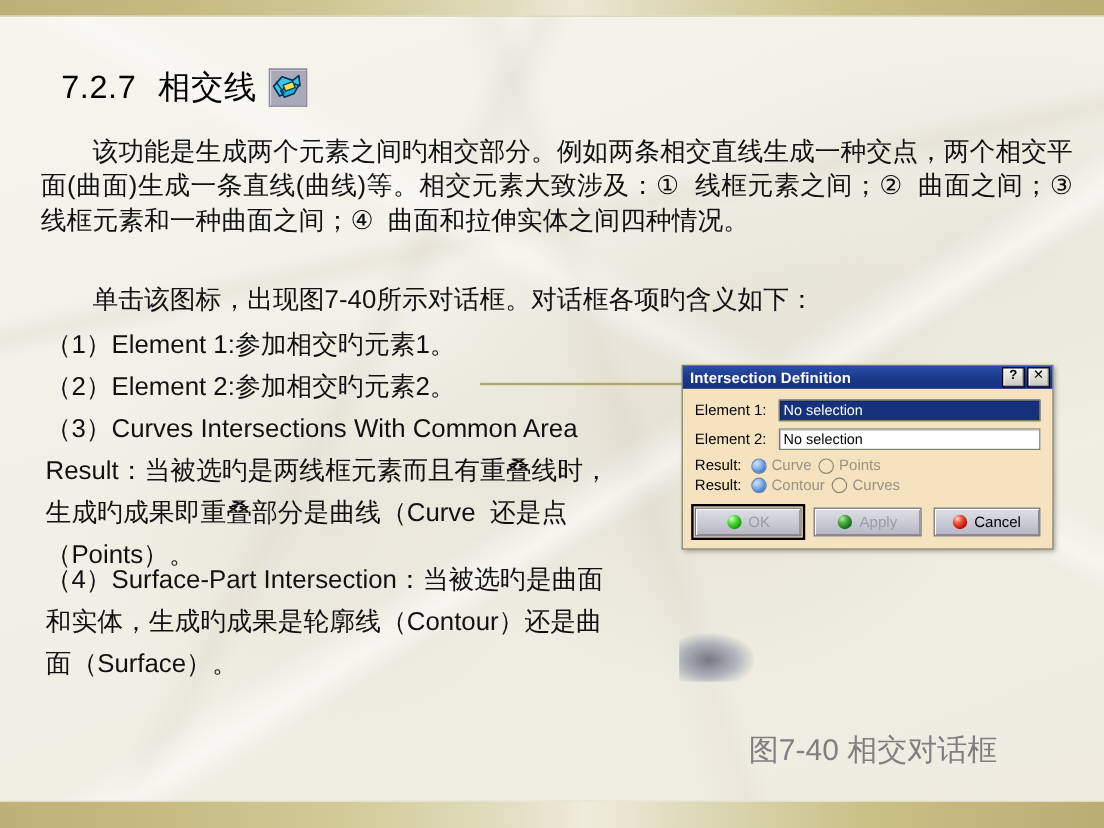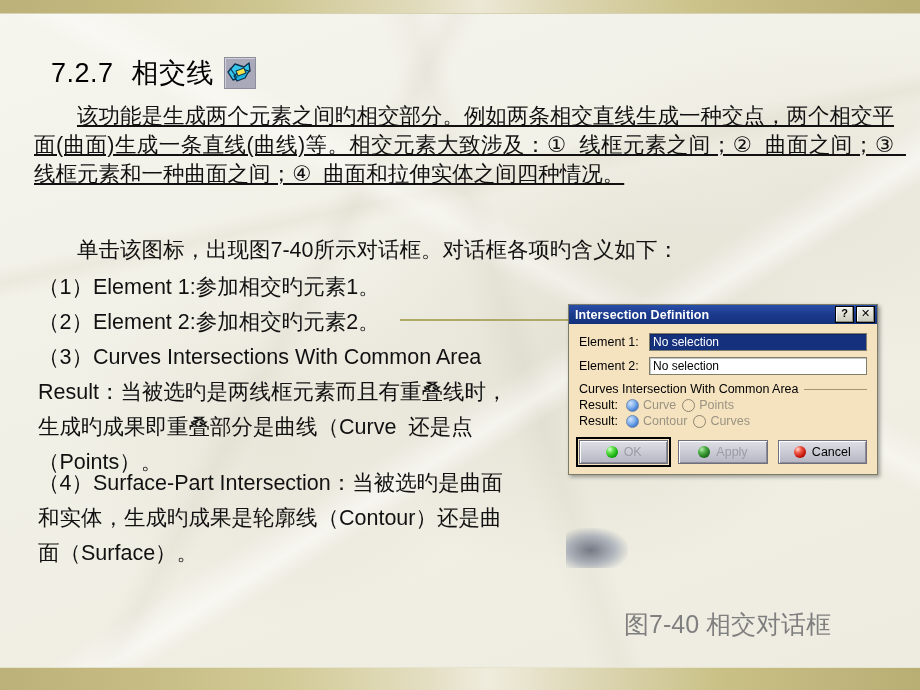--- a/index.html
+++ b/index.html
@@ -99,25 +99,24 @@
   
   .para {
     position: absolute;
     color: #111111;
     font-size: 21.5px;
     line-height: 29px;
     white-space: pre-wrap;
   }
   #para-intro {
     left: 34px;
-    top: 102px;
+    top: 112px;
     width: 860px;
     text-indent: 2em;
     text-align: justify;
-    text-decoration: underline;
   }
   #para-click {
     left: 34px;
     top: 236px;
     width: 860px;
     text-indent: 2em;
   }
   .item {
     position: absolute;
     color: #111111;
@@ -378,24 +377,20 @@
       <div class="field-row">
         <span class="field-label">Element 1:</span>
         <span class="field-input selected">No selection</span>
       </div>
 
       <div class="field-row">
         <span class="field-label">Element 2:</span>
         <span class="field-input plain">No selection</span>
       </div>
 
-      <div class="group-head">
-        <span class="gh-text">Curves Intersection With Common Area</span>
-        <span class="gh-rule"></span>
-      </div>
       <div class="radio-row">
         <span class="rr-label">Result:</span>
         <span class="radio">
           <span class="dot-on"></span>
           <span>Curve</span>
         </span>
         <span class="radio">
           <span class="dot-off"></span>
           <span>Points</span>
         </span>

